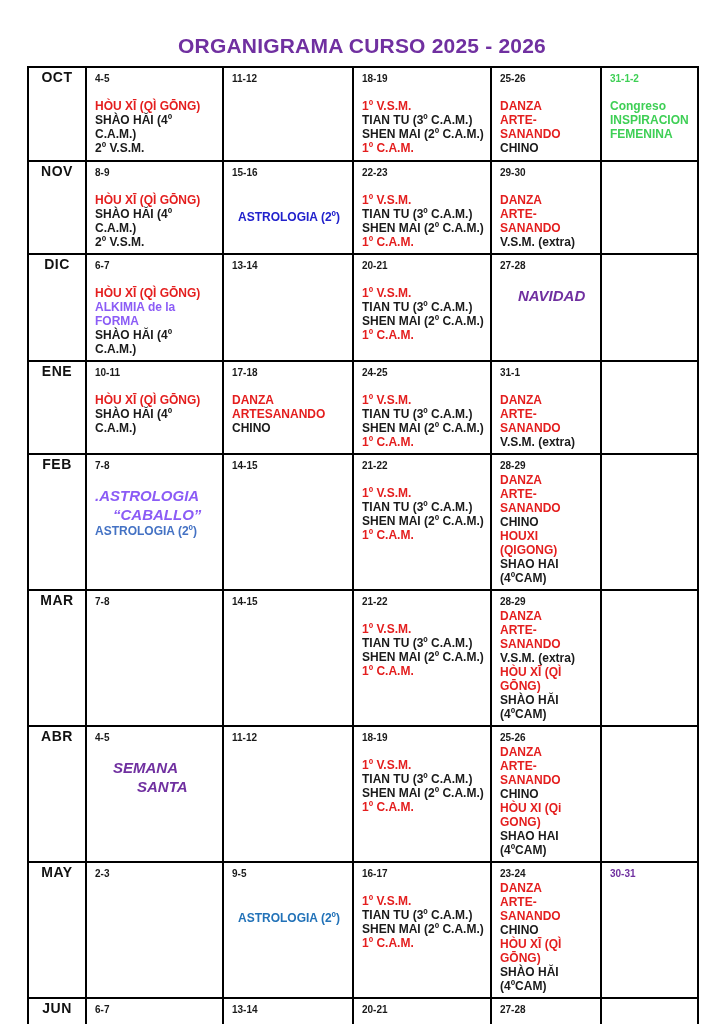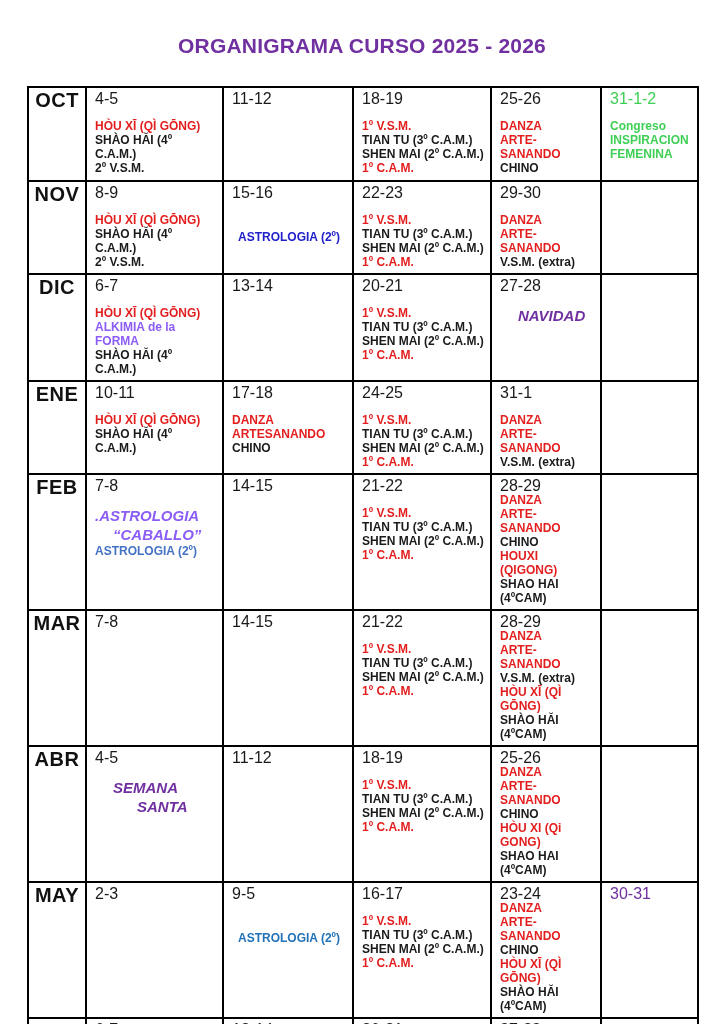--- a/index.html
+++ b/index.html
@@ -6,50 +6,50 @@
   .page{
     position:relative;
     width:724px;height:1024px;
     background:#ffffff;
     font-family:"Liberation Sans","DejaVu Sans",sans-serif;
     overflow:hidden;
     box-sizing:border-box;
     padding-top:34px;
   }
   h1.title{
-    margin:0 0 28px 0;
+    margin:0 0 8px 0;
     text-align:center;
     font-size:21px;
     font-weight:bold;
     letter-spacing:0.2px;
     color:#7030a0;
   }
   table.sched{
     border-collapse:collapse;
     table-layout:fixed;
     width:670px;
     margin-left:27px;
   }
   table.sched td{
     border:2px solid #000;
     vertical-align:top;
     box-sizing:border-box;
   }
   td.month{
     vertical-align:middle;
     text-align:center;
-    font-size:20px;
+    font-size:14px;
     font-weight:bold;
     color:#111;
     letter-spacing:0.5px;
   }
   td.cell{ padding:4px 6px 4px 8px; }
   .date{
-    font-size:16px;
-    font-weight:normal;
+    font-size:10px;
+    font-weight:bold;
     line-height:14px;
   }
   .line{
     font-size:12px;
     font-weight:bold;
     line-height:14px;
   }
   .gap{ margin-top:13px; }
   .mid{ margin-top:30px; }
   .ctr{ text-align:center; }

